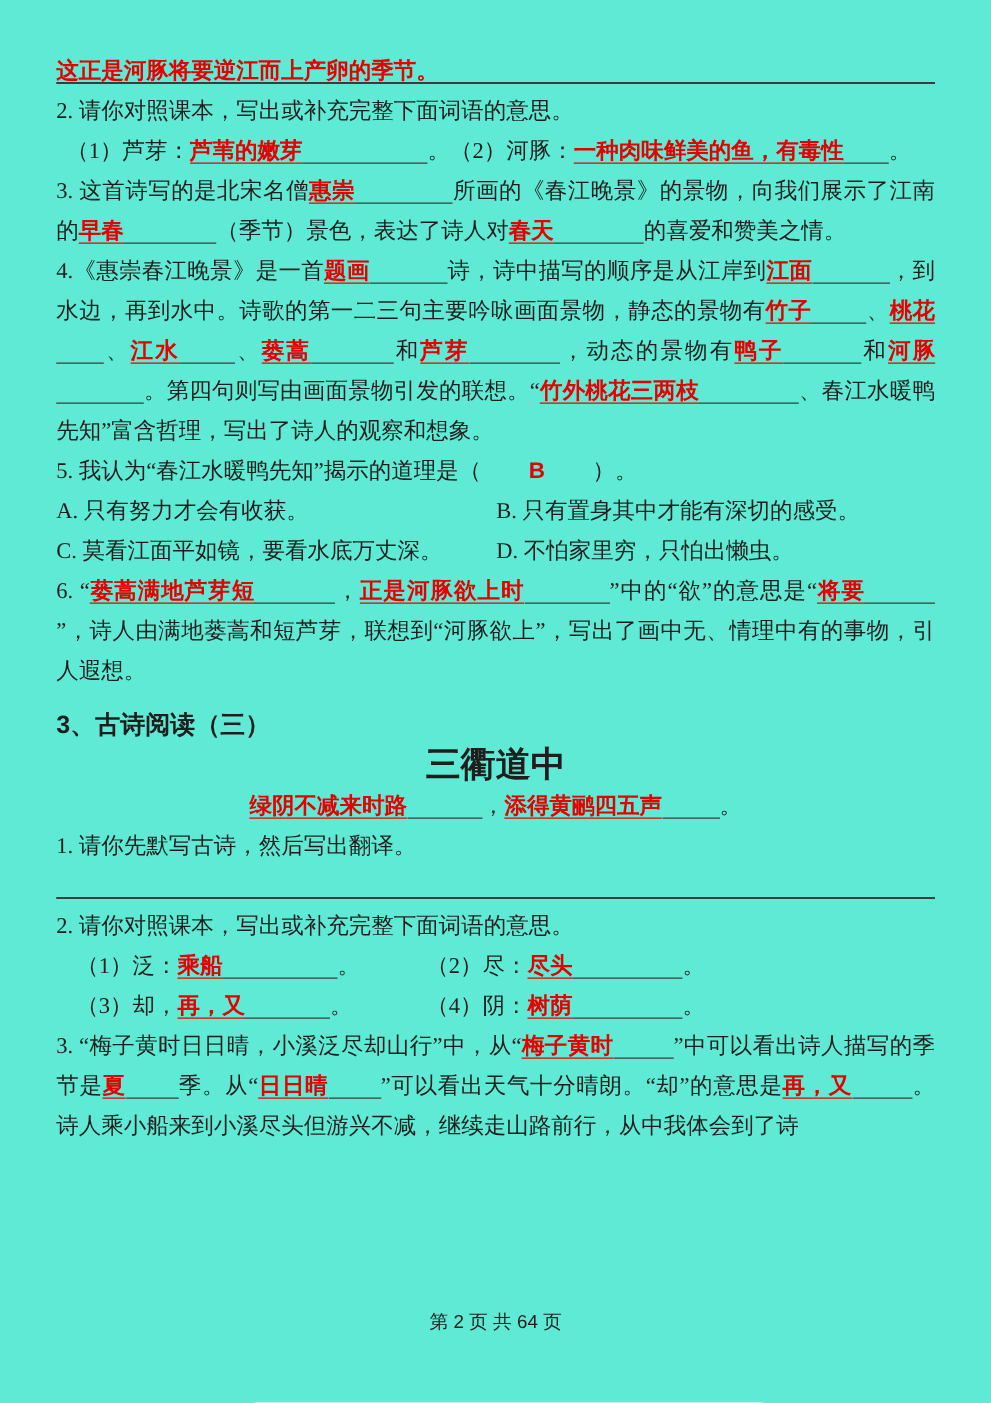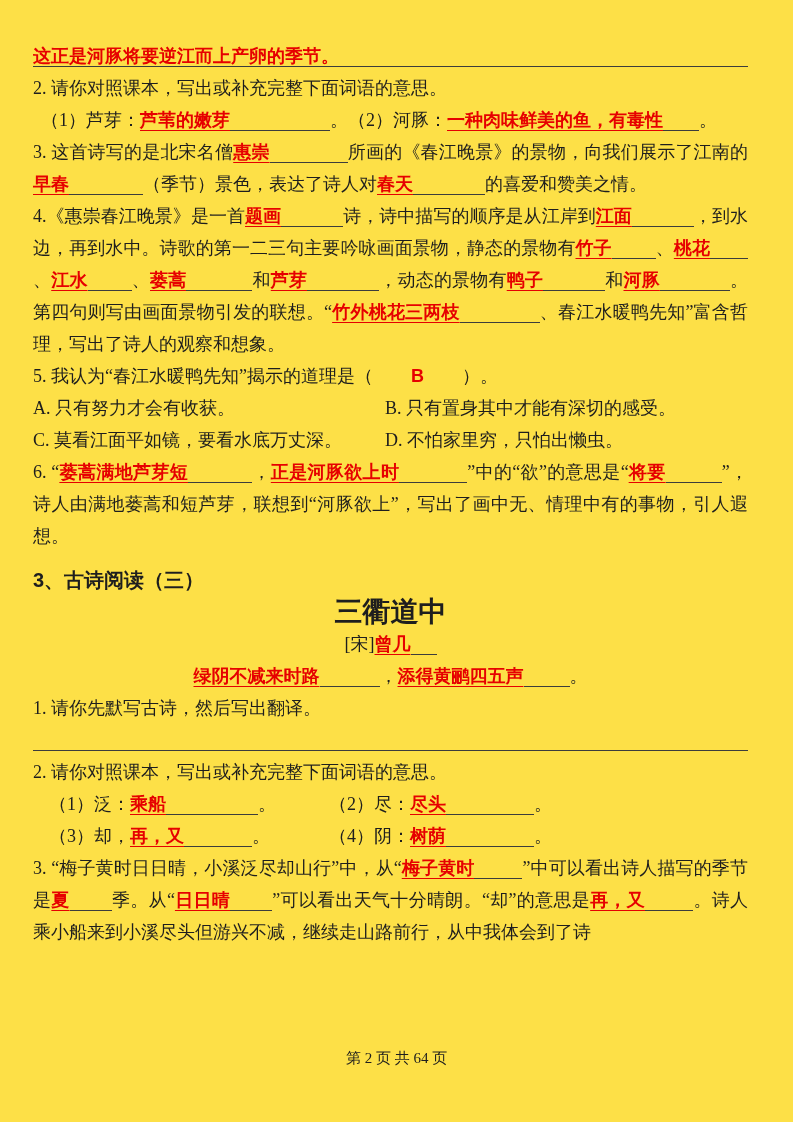--- a/index.html
+++ b/index.html
@@ -6,22 +6,22 @@
     --red:#e60000;
     --text:#1e1e1e;
     --line:#3c3c3c;
   }
   html,body{margin:0;padding:0;background:#ffffff;}
   .page{
     position:relative;
     width:793px;height:1122px;
     box-sizing:border-box;
     margin:0 auto;
-    background:#fde047;
-    padding:40px 45px 0 33px;
+    background:#5eead4;
+    padding:40px 45px 0 45px;
     font-family:"Liberation Serif","DejaVu Serif",serif;
     font-size:18px;line-height:32px;
     color:var(--text);
   }
   .para{text-align:justify;text-justify:inter-ideograph;}
   .ruled{
     background-image:repeating-linear-gradient(
       to bottom,
       transparent 0,transparent 26px,
       var(--line) 26px,var(--line) 27px,
@@ -63,21 +63,21 @@
     font-family:"Liberation Sans","DejaVu Sans",sans-serif;
     font-weight:bold;font-size:28px;
   }
   .cols{display:flex;}
   .cols .col1{flex:none;}
   .cols .col2{flex:1;}
   .footer{
     position:absolute;left:0;right:0;bottom:54px;
     text-align:center;font-size:15px;line-height:20px;
     color:var(--text);
-    font-family:Liberation Serif, serif;
+    font-family:Liberation Sans, sans-serif;
   }
 </style>
 </head>
 <body>
 
 <div class="page">
   <div id="content">
       <div class="para ruled" style="min-height: 32px;"><span class="seg-a2">这正是河豚将要逆江而上产卵的季节。</span></div>
       <div class="para"><span class="seg-n">2. 请你对照课本，写出或补充完整下面词语的意思。</span></div>
       <div class="para" style="padding-left: 8px;"><span class="seg-n">（1）芦芽：</span><span class="seg-a">芦苇的嫩芽</span><span class="blank" style="width: 100px;"></span><span class="seg-n">。（2）河豚：</span><span class="seg-a">一种肉味鲜美的鱼，有毒性</span><span class="blank" style="width: 36px;"></span><span class="seg-n">。</span></div>
@@ -88,21 +88,20 @@
         <div class="col1" style="width: 352px;"><span class="seg-n">A. 只有努力才会有收获。</span></div>
         <div class="col2"><span class="seg-n">B. 只有置身其中才能有深切的感受。</span></div>
       </div>
       <div class="cols">
         <div class="col1" style="width: 352px;"><span class="seg-n">C. 莫看江面平如镜，要看水底万丈深。</span></div>
         <div class="col2"><span class="seg-n">D. 不怕家里穷，只怕出懒虫。</span></div>
       </div>
       <div class="para"><span class="seg-n">6. “</span><span class="seg-a">蒌蒿满地芦芽短</span><span class="blank" style="width: 64px;"></span><span class="seg-n">，</span><span class="seg-a">正是河豚欲上时</span><span class="blank" style="width: 68px;"></span><span class="seg-n">”中的“欲”的意思是“</span><span class="seg-a">将要</span><span class="blank" style="width: 56px;"></span><span class="seg-n">”，诗人由满地蒌蒿和短芦芽，联想到“河豚欲上”，写出了画中无、情理中有的事物，引人遐想。</span></div>
       <div class="heading"><span class="seg-b">3、古诗阅读（三）</span></div>
       <div class="center bold"><span class="seg-b">三衢道中</span></div>
-      <div class="center"><span class="seg-n">[宋]</span><span class="seg-a">曾几</span><span class="blank" style="width: 26px;"></span></div>
       <div class="center"><span class="seg-a">绿阴不减来时路</span><span class="blank" style="width: 60px;"></span><span class="seg-n">，</span><span class="seg-a">添得黄鹂四五声</span><span class="blank" style="width: 46px;"></span><span class="seg-n">。</span></div>
       <div class="para"><span class="seg-n">1. 请你先默写古诗，然后写出翻译。</span></div>
       <div class="para ruled" style="min-height: 32px;"></div>
       <div class="para"><span class="seg-n">2. 请你对照课本，写出或补充完整下面词语的意思。</span></div>
       <div class="cols" style="padding-left: 16px;">
         <div class="col1" style="width: 280px;"><span class="seg-n">（1）泛：</span><span class="seg-a">乘船</span><span class="blank" style="width: 92px;"></span><span class="seg-n">。</span></div>
         <div class="col2"><span class="seg-n">（2）尽：</span><span class="seg-a">尽头</span><span class="blank" style="width: 88px;"></span><span class="seg-n">。</span></div>
       </div>
       <div class="cols" style="padding-left: 16px;">
         <div class="col1" style="width: 280px;"><span class="seg-n">（3）却，</span><span class="seg-a">再，又</span><span class="blank" style="width: 68px;"></span><span class="seg-n">。</span></div>

